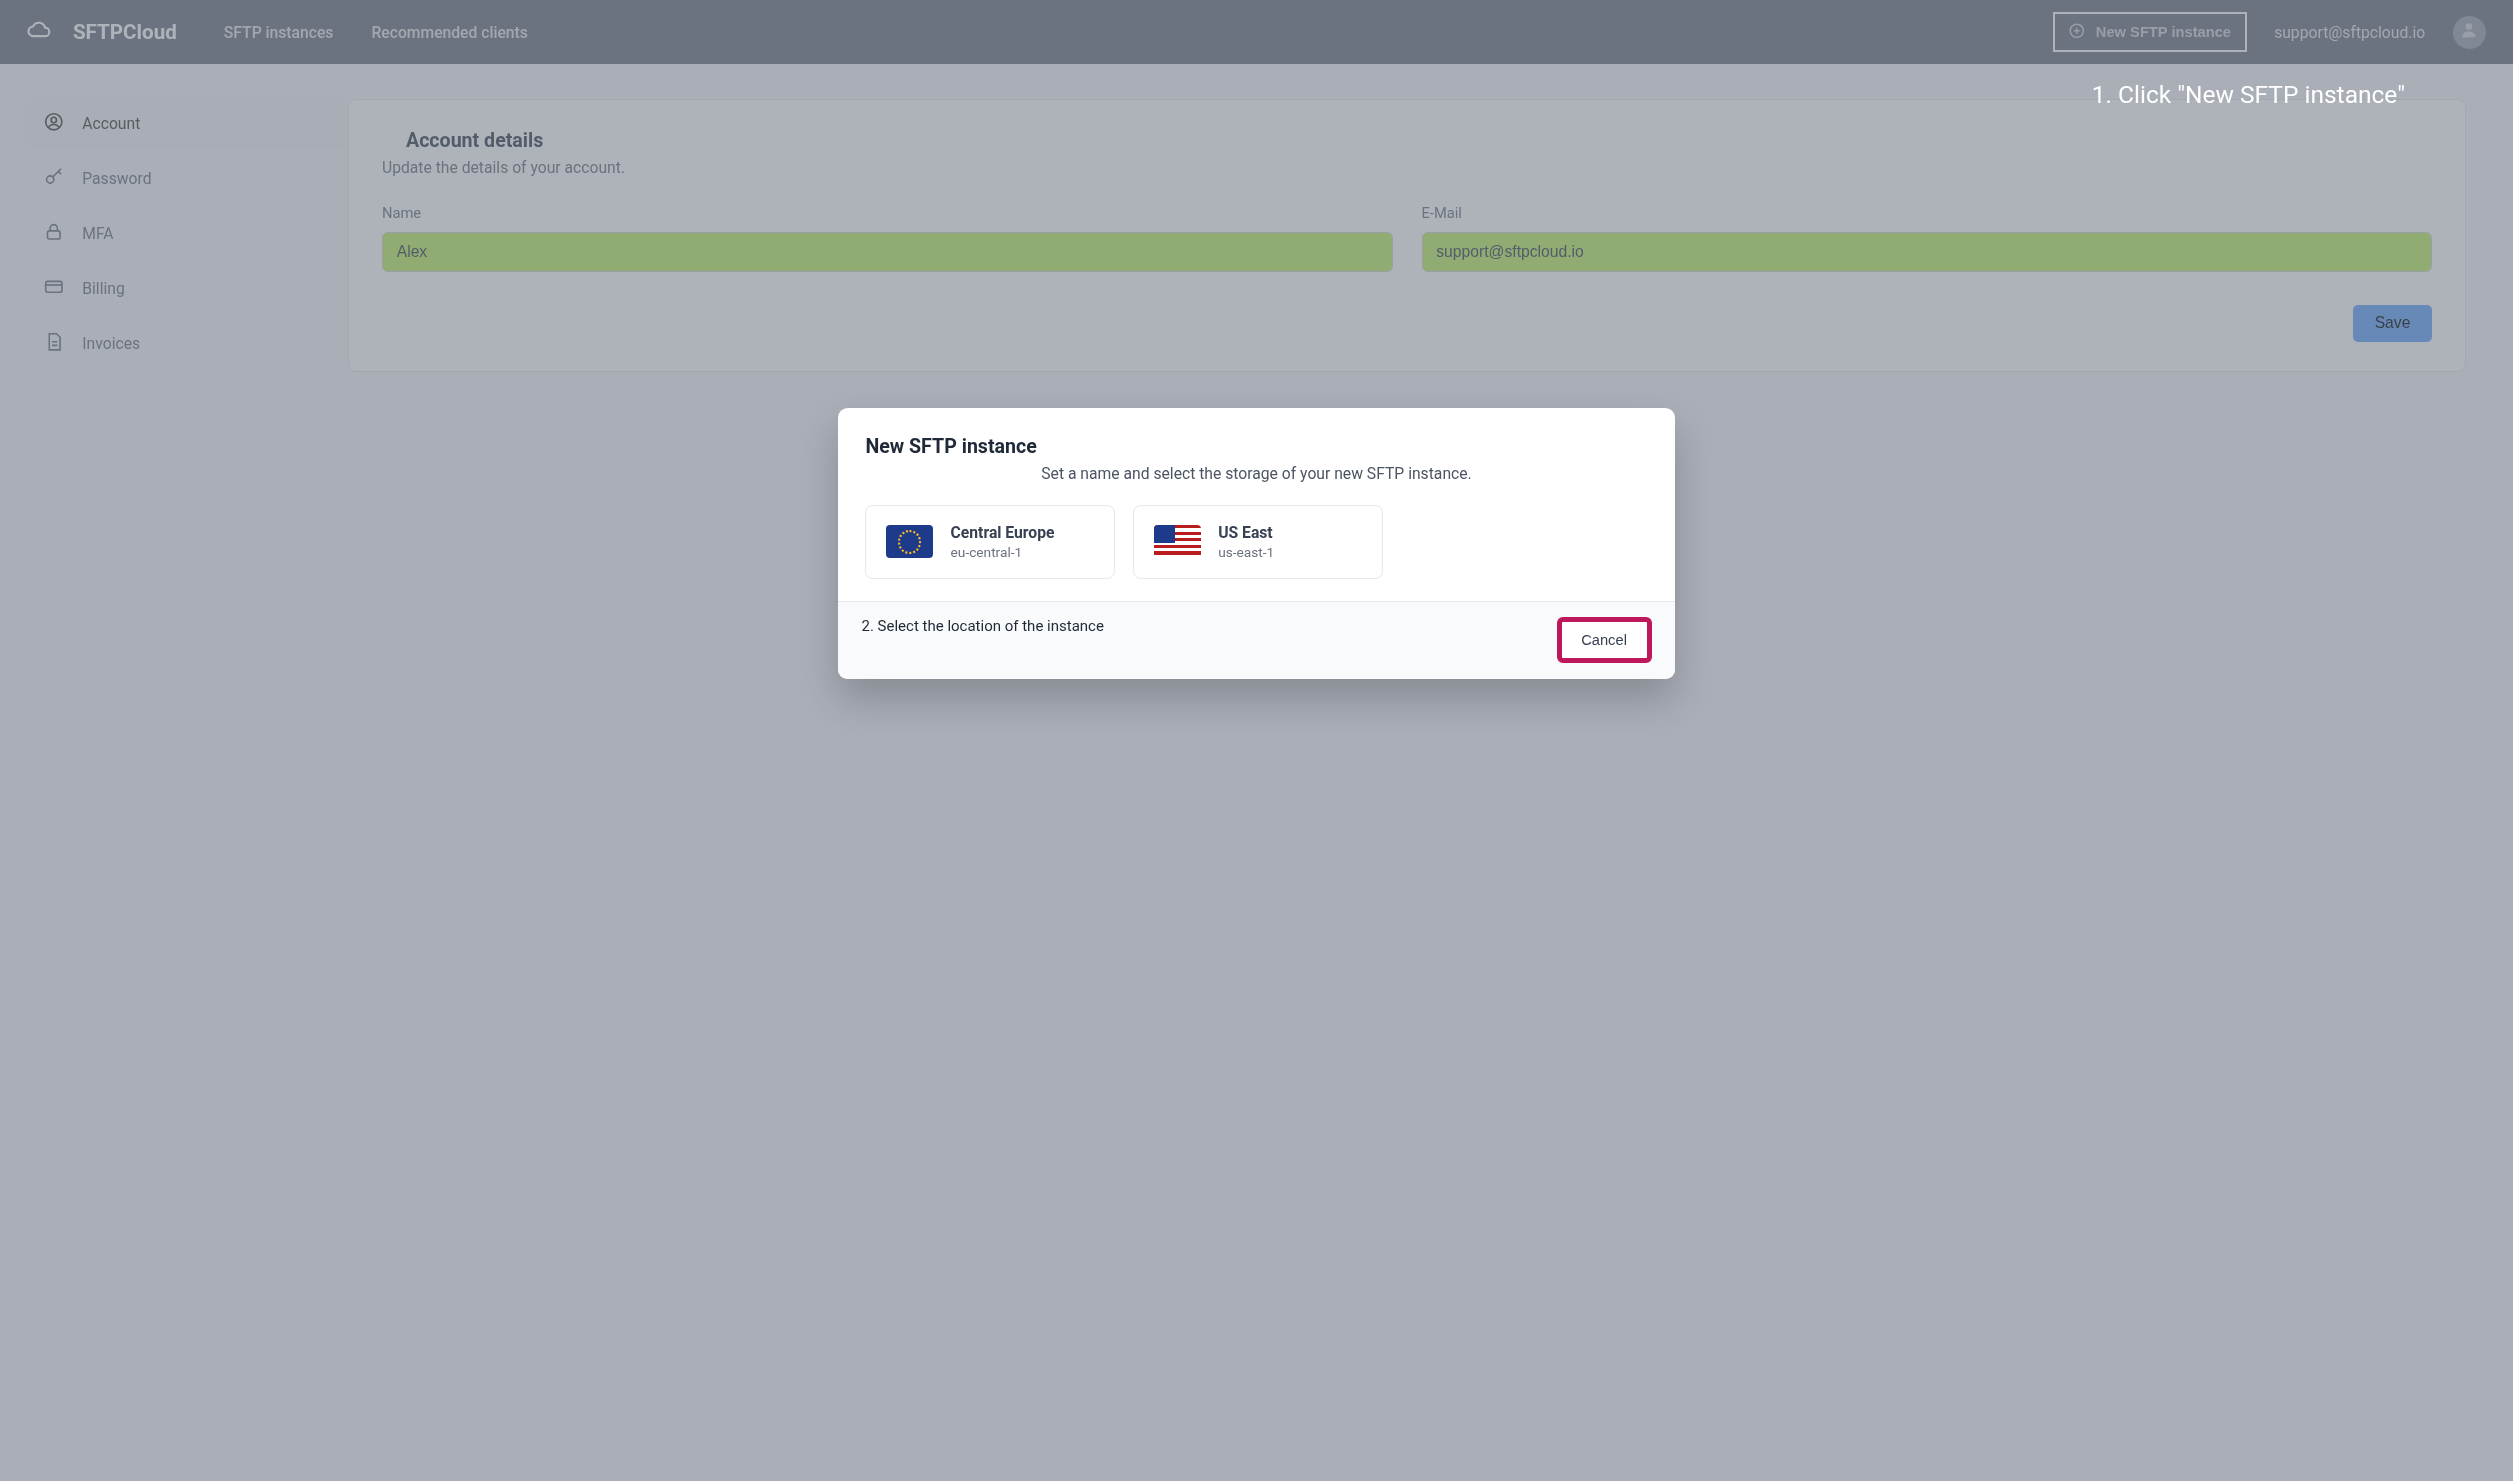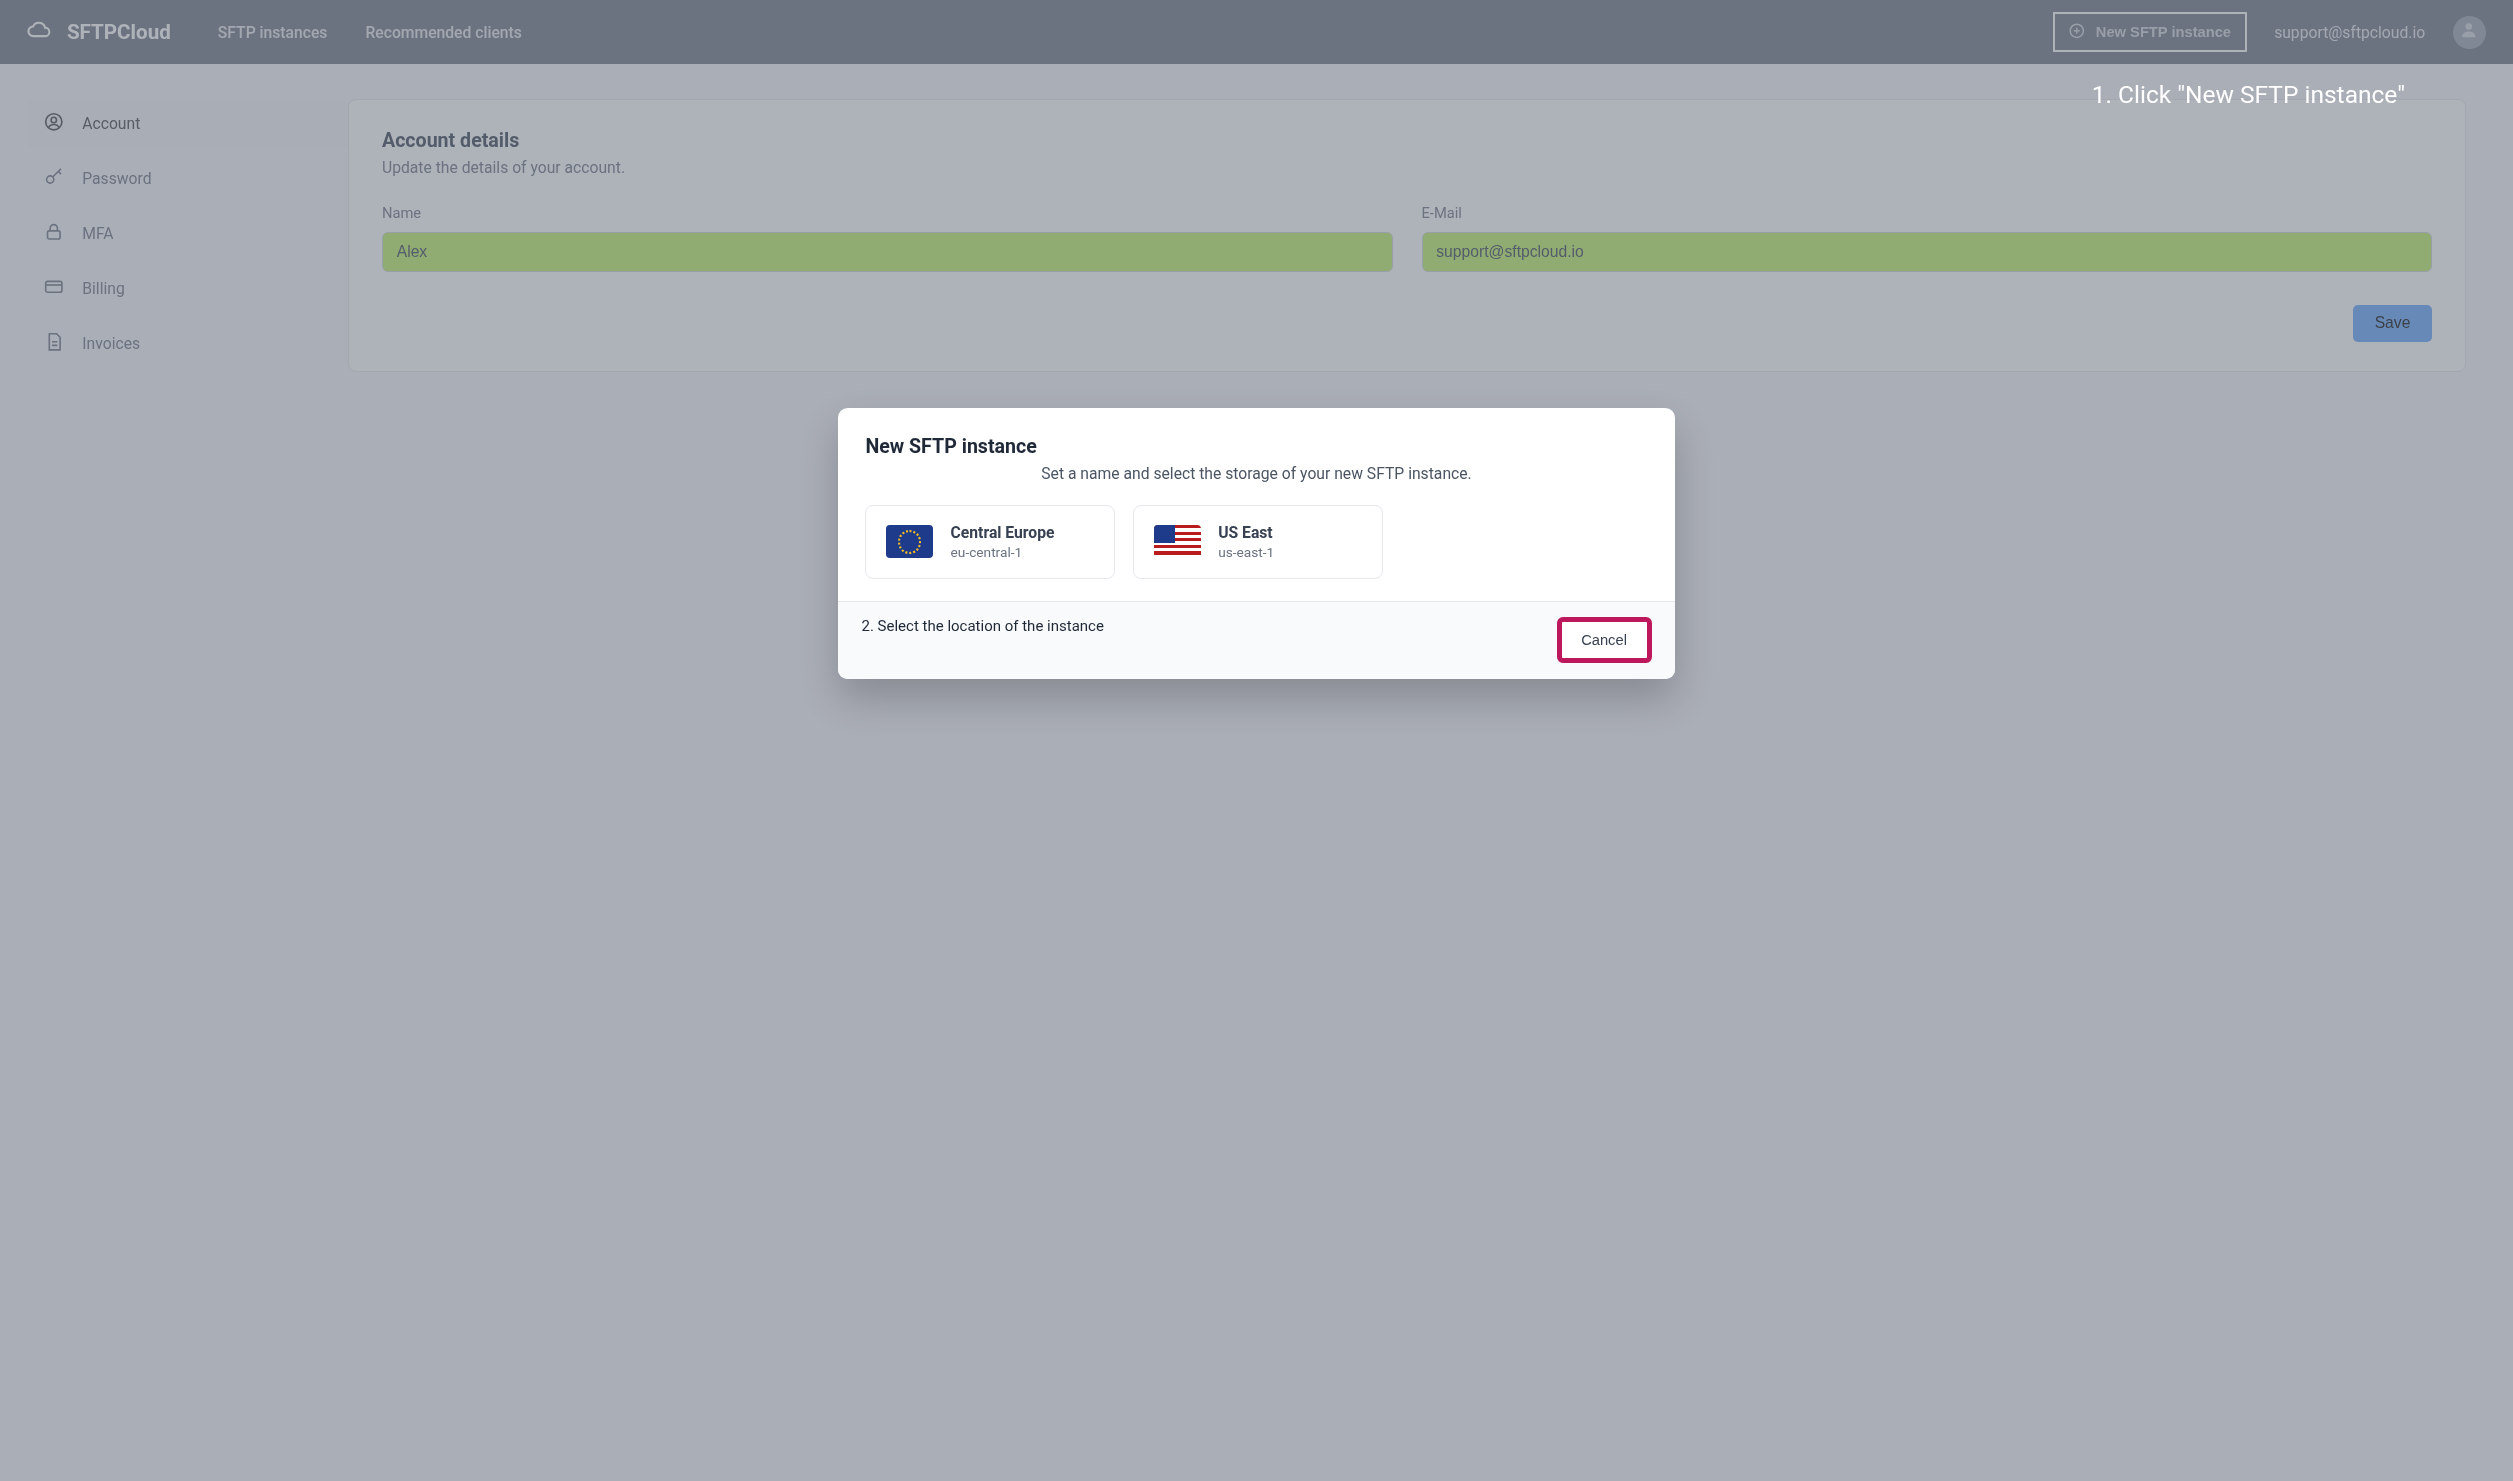--- a/index.html
+++ b/index.html
@@ -11,21 +11,21 @@
     background: #6b7280;
     height: 64px;
     display: flex;
     align-items: center;
     padding: 0 27.4px;
     color: #fff;
   }
   .brand {
     display: flex;
     align-items: center;
-    gap: 14px;
+    gap: 20px;
     font-weight: 700;
     font-size: 20.6px;
     margin-right: 47px;
   }
   .brand svg { width: 25.5px; height: 25.5px; }
   .nav-links { display: flex; gap: 38px; }
   .nav-link {
     color: #e5e7eb;
     font-size: 15.7px;
     font-weight: 500;
@@ -110,20 +110,21 @@
     background: #fff;
     border: 1px solid #e5e7eb;
     border-radius: 7.8px;
     padding: 29px 33px;
   }
   .card-title {
     font-size: 19.6px;
     font-weight: 700;
     color: #374151;
     margin-bottom: 5.9px;
+    margin-left: 24px;
   }
   .card-sub {
     font-size: 15.7px;
     color: #6b7280;
     margin-bottom: 27.4px;
   }
   .form-row {
     display: flex;
     gap: 29px;
   }

